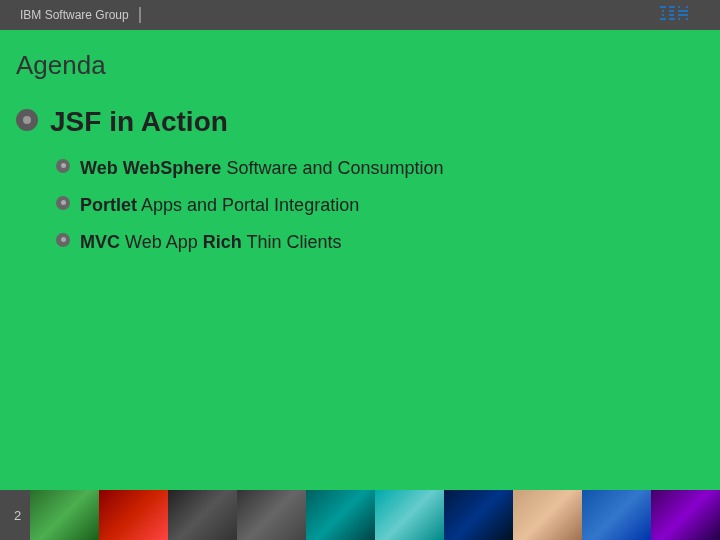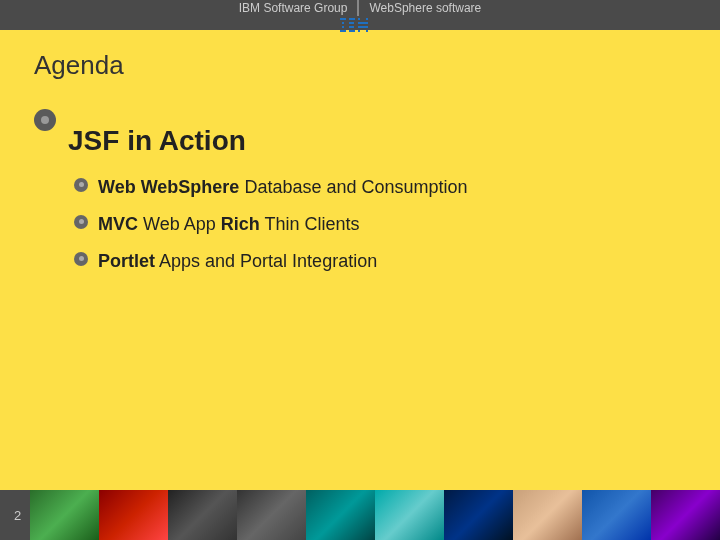--- a/index.html
+++ b/index.html
@@ -19,21 +19,20 @@
 
     
     .header-bar {
       background: #4a4a4a;
       height: 30px;
       display: flex;
       align-items: center;
       justify-content: space-between;
       padding: 0 20px;
       position: relative;
-      flex-direction: column;
     }
 
     .header-left {
       display: flex;
       align-items: center;
       gap: 0;
     }
 
     .header-divider {
       width: 2px;
@@ -43,23 +42,23 @@
       display: inline-block;
     }
 
     .header-text {
       color: #ccc;
       font-size: 12px;
     }
 
     
     .main-content {
-      background: #fde047;
+      background: #22c55e;
       height: calc(540px - 30px - 50px);
-      padding: 20px 34px;
+      padding: 20px 16px;
     }
 
     
     .page-title {
       font-size: 26px;
       font-weight: normal;
       color: #333;
       margin-bottom: 24px;
     }
 
@@ -89,21 +88,20 @@
       height: 8px;
       border-radius: 50%;
       background: #999;
     }
 
     .main-bullet-text {
       font-size: 28px;
       font-weight: bold;
       color: #222;
       line-height: 1.2;
-      margin-top: 19px;
     }
 
     
     .sub-bullets {
       margin-left: 40px;
       display: flex;
       flex-direction: column;
       gap: 10px;
     }
 
@@ -214,21 +212,20 @@
       align-items: flex-end;
     }
   </style>
 </head>
 <body>
 
 <div class="header-bar">
   <div class="header-left">
     <span class="header-text">IBM Software Group</span>
     <span class="header-divider"></span>
-    <span class="header-text">WebSphere software</span>
   </div>
 
   <div class="ibm-top-right-logo">
 
     <svg width="40" height="22" viewBox="0 0 40 22">
 
       <rect x="0" y="2" width="6" height="2" fill="#1f70c1"></rect>
       <rect x="2" y="6" width="2" height="2" fill="#1f70c1"></rect>
       <rect x="2" y="10" width="2" height="2" fill="#1f70c1"></rect>
       <rect x="0" y="14" width="6" height="2" fill="#1f70c1"></rect>
@@ -255,36 +252,36 @@
   <div class="main-bullet-container">
     <div class="main-bullet-icon"></div>
     <div class="main-bullet-text">JSF in Action</div>
   </div>
 
   <div class="sub-bullets">
 
     <div class="sub-bullet-item">
       <div class="sub-bullet-icon"></div>
       <div class="sub-bullet-text">
-        <span class="bold">Web WebSphere</span><span> Database and Consumption</span>
+        <span class="bold">Web WebSphere</span><span> Software and Consumption</span>
       </div>
     </div>
 
+
+    <div class="sub-bullet-item">
+      <div class="sub-bullet-icon"></div>
+      <div class="sub-bullet-text">
+        <span class="bold">Portlet</span><span> Apps and Portal Integration</span>
+      </div>
+    </div>
 
     <div class="sub-bullet-item">
       <div class="sub-bullet-icon"></div>
       <div class="sub-bullet-text">
         <span class="bold">MVC</span><span> Web App </span><span class="bold">Rich</span><span> Thin Clients</span>
-      </div>
-    </div>
-
-    <div class="sub-bullet-item">
-      <div class="sub-bullet-icon"></div>
-      <div class="sub-bullet-text">
-        <span class="bold">Portlet</span><span> Apps and Portal Integration</span>
       </div>
     </div>
 
   </div>
 </div>
 
 <div class="footer-bar">
   <div class="footer-page-num">2</div>
   <div class="footer-images">
     <div class="footer-img-block green"></div>

